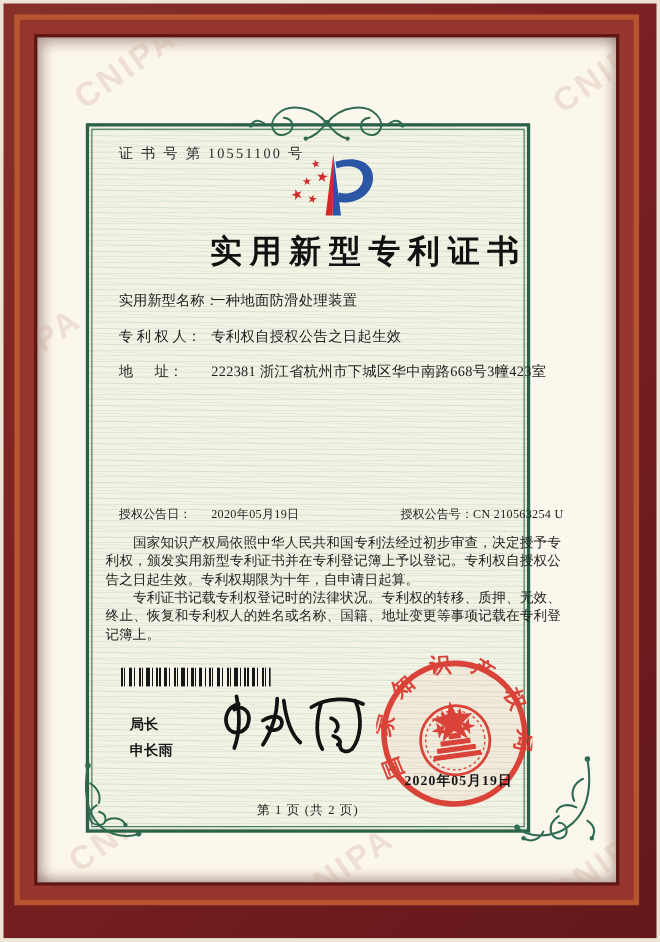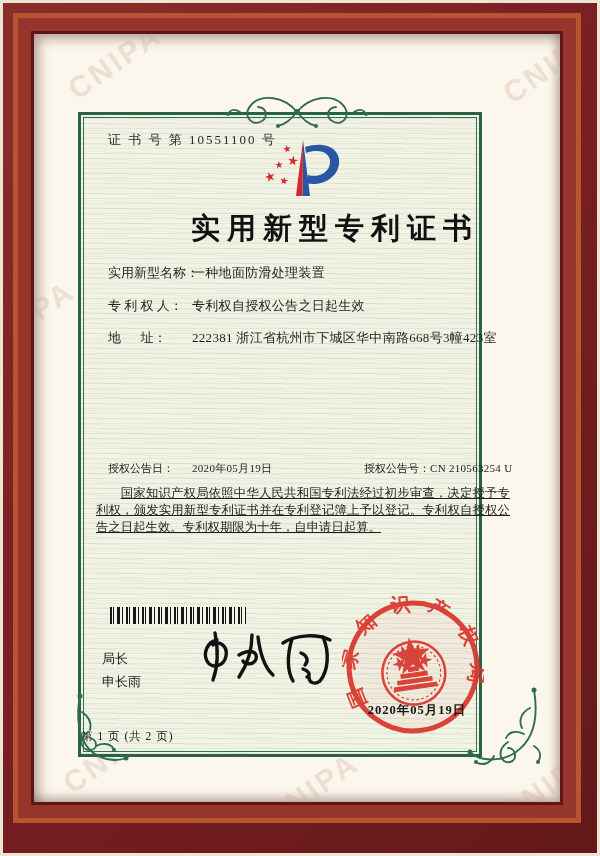--- a/index.html
+++ b/index.html
@@ -65,40 +65,40 @@
   .fields{position:absolute;left:27px;top:150px;width:400px;}
   .frow{display:flex;margin-bottom:16.5px;font-size:13px;line-height:16px;color:#1e1e1e;}
   .flabel{width:84px;flex:0 0 84px;white-space:pre;}
   .fvalue{white-space:pre;letter-spacing:.3px;font-family:Liberation Serif, serif;}
   .grant{position:absolute;left:27px;top:345px;width:410px;font-size:11px;line-height:16px;color:#1e1e1e;display:flex;}
   .grant .pair2{position:absolute;left:239px;top:0;display:flex;margin-left:17px;}
   .paras{
     position:absolute;left:15px;top:370px;width:414px;
     font-size:12.4px;line-height:16.8px;color:#1f1f1f;text-align:justify;
   }
-  .paras p{margin:0;text-indent:2em;text-decoration:underline;}
+  .paras p{margin:0;text-indent:2em;}
   .barcode{
     position:absolute;left:29px;top:492px;width:136px;height:17px;
     background:repeating-linear-gradient(90deg,
       #171717 0 2px, #f6f3e8 2px 3px,
       #171717 3px 4px, #f6f3e8 4px 7px,
       #171717 7px 10px, #f6f3e8 10px 12px,
       #171717 12px 13px, #f6f3e8 13px 16px);
   }
-  .director{position:absolute;left:21px;top:532px;
+  .director{position:absolute;left:37px;top:532px;
     font-family:"Liberation Sans","DejaVu Sans",sans-serif;
-    font-size:13px;font-weight:400;color:#1b1b1b;line-height:23px;}
+    font-size:13px;font-weight:700;color:#1b1b1b;line-height:23px;}
   .signature{position:absolute;left:114px;top:510px;}
   .seal{position:absolute;left:261px;top:481px;}
   .seal-date{
     position:absolute;left:270px;top:587px;width:132px;text-align:center;
     font-size:12.5px;letter-spacing:1px;color:#161616;font-weight:600;
   }
   .page-info{
-    position:absolute;left:0;top:614px;width:100%;
+    position:absolute;left:0;top:614px;width:100%;text-align:center;
     font-size:11.5px;letter-spacing:1px;color:#222;
   }
   .cont-note{
     position:absolute;left:44px;top:730px;width:444px;text-align:center;
     font-size:11.5px;letter-spacing:2px;color:#333;
   }
 </style>
 </head>
 <body>
 
@@ -156,20 +156,21 @@
       <span class="flabel">授权公告日：</span>
       <span class="fvalue">2020年05月19日</span>
       <span class="pair2">
         <span>授权公告号：</span>
         <span class="fvalue">CN 210563254 U</span>
       </span>
     </div>
 
     <div class="paras">
       <p>国家知识产权局依照中华人民共和国专利法经过初步审查，决定授予专利权，颁发实用新型专利证书并在专利登记簿上予以登记。专利权自授权公告之日起生效。专利权期限为十年，自申请日起算。</p>
+      <p>专利证书记载专利权登记时的法律状况。专利权的转移、质押、无效、终止、恢复和专利权人的姓名或名称、国籍、地址变更等事项记载在专利登记簿上。</p>
     </div>
 
     <div class="barcode"></div>
 
     <div class="director">
       <div>局长</div>
       <div>申长雨</div>
     </div>
 
     <svg class="signature" width="150" height="72" viewBox="0 0 150 70">

